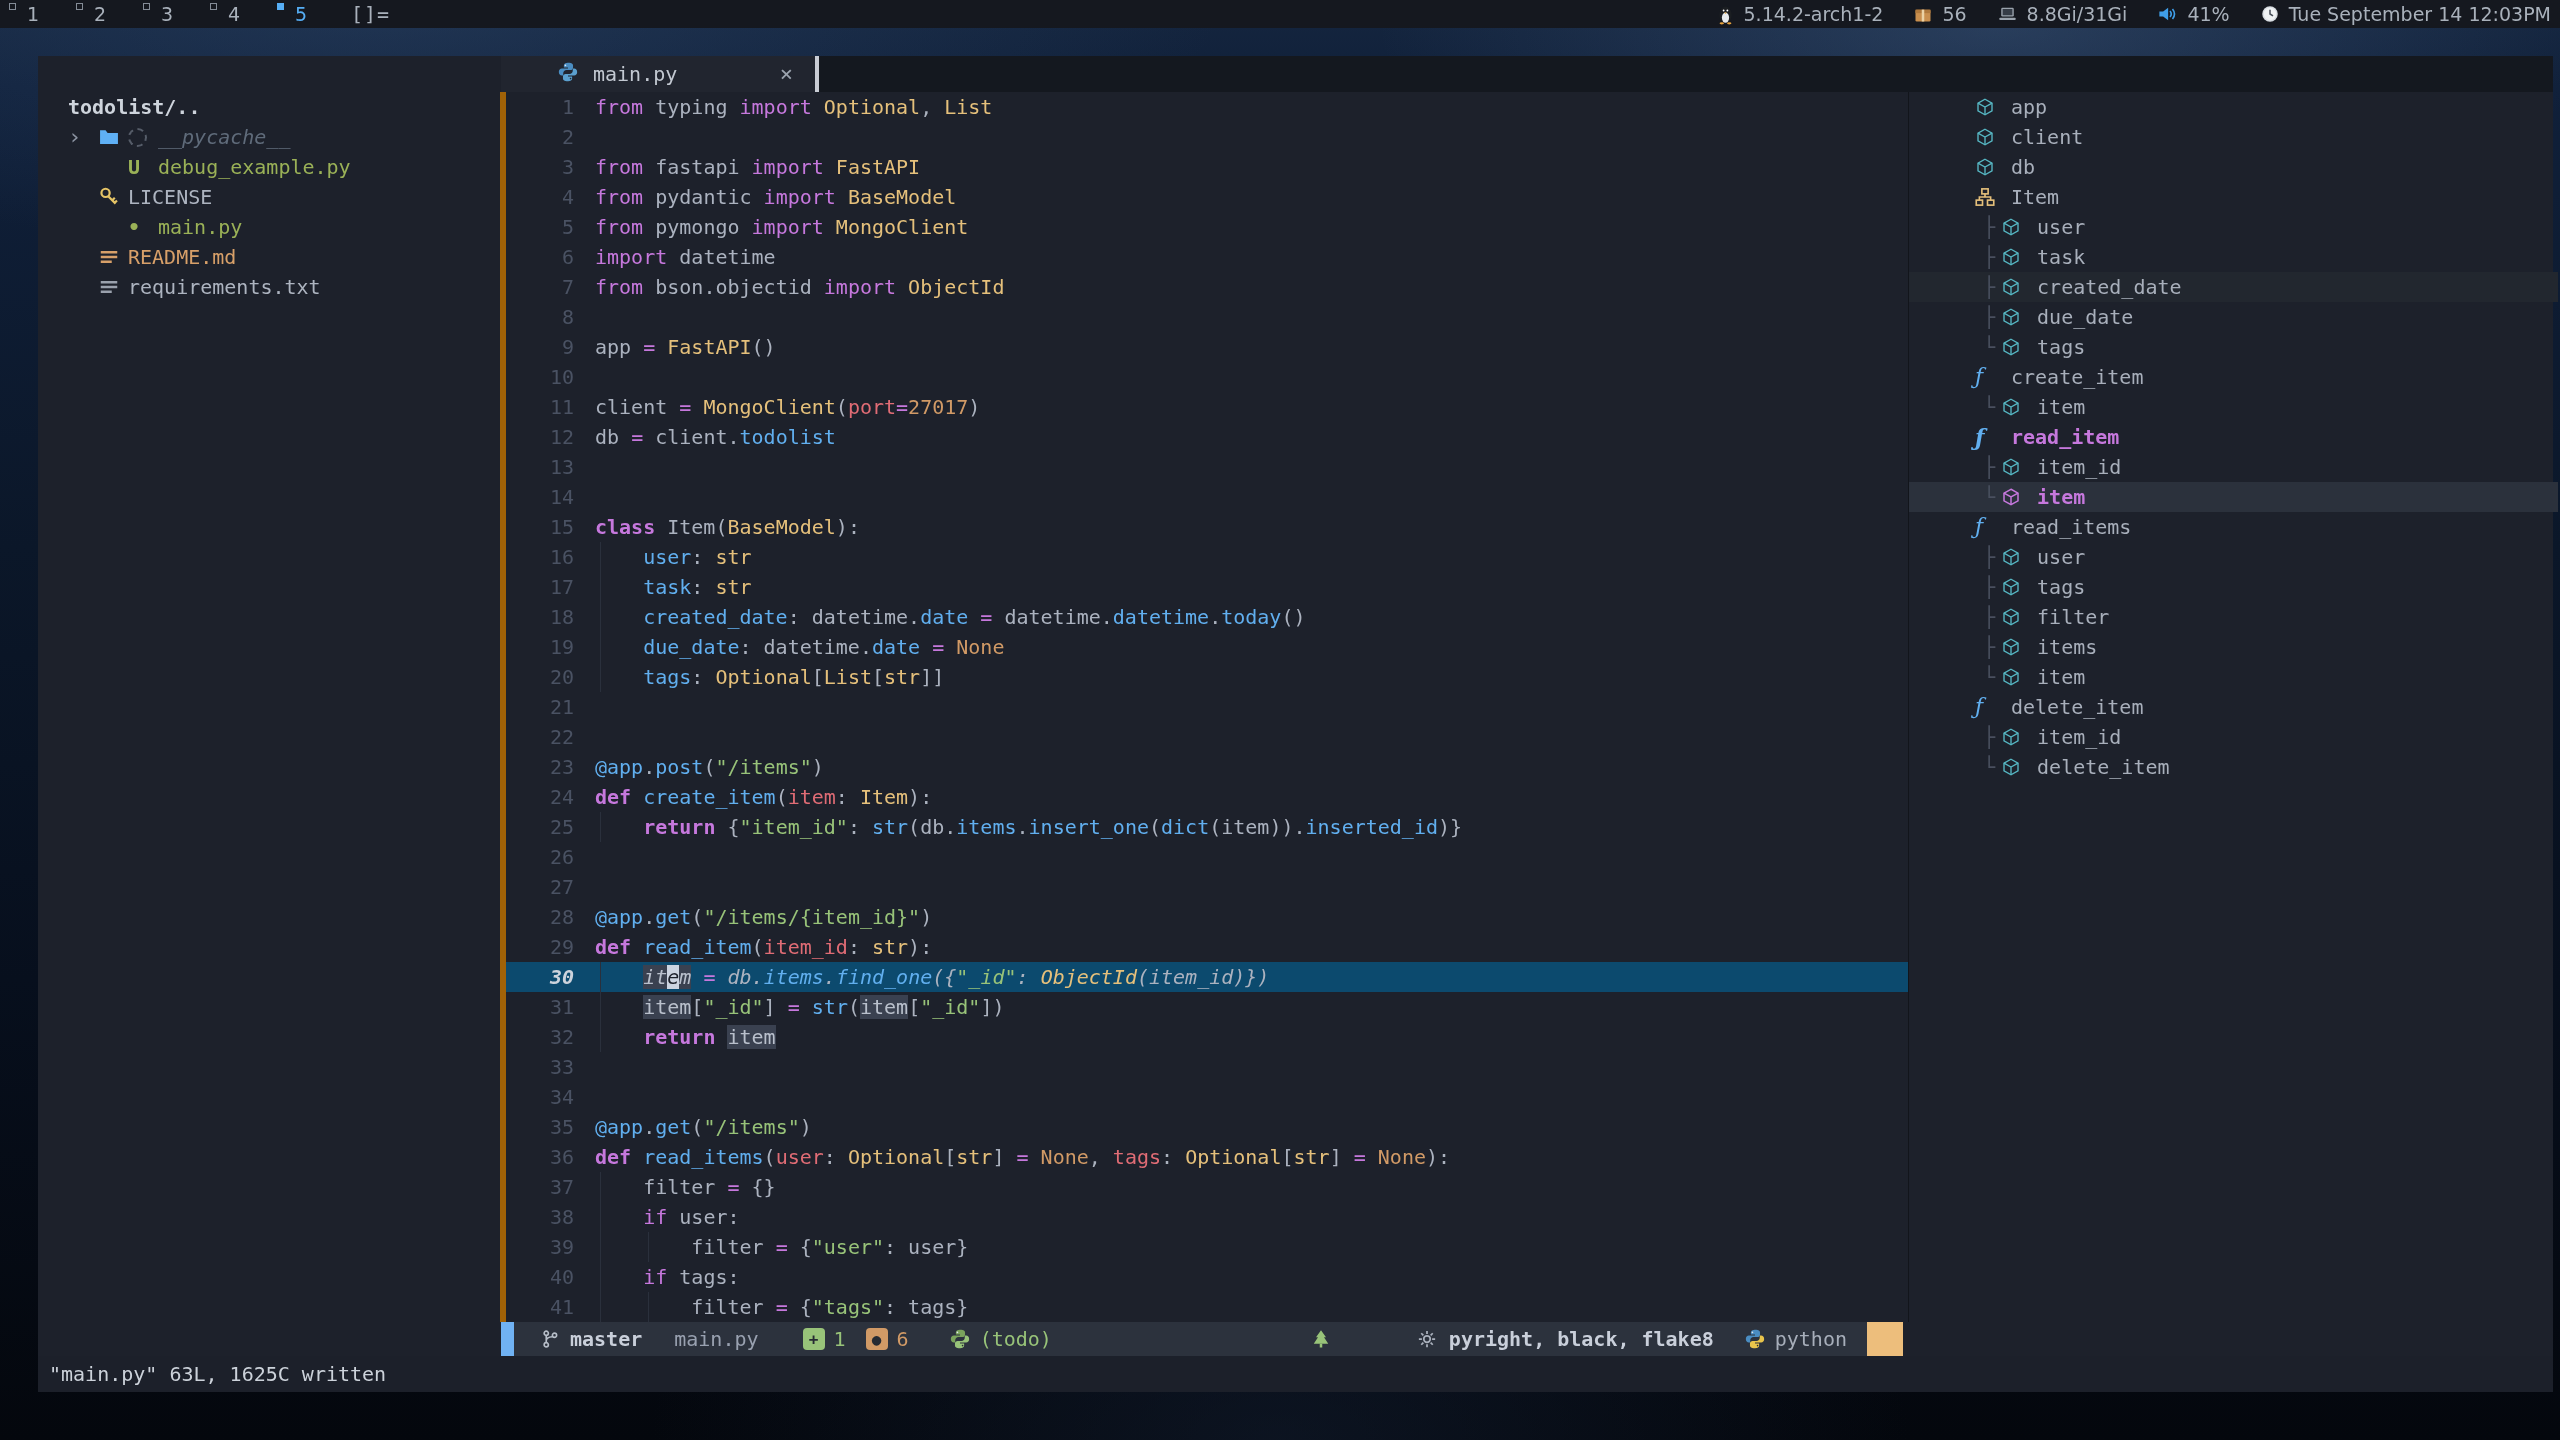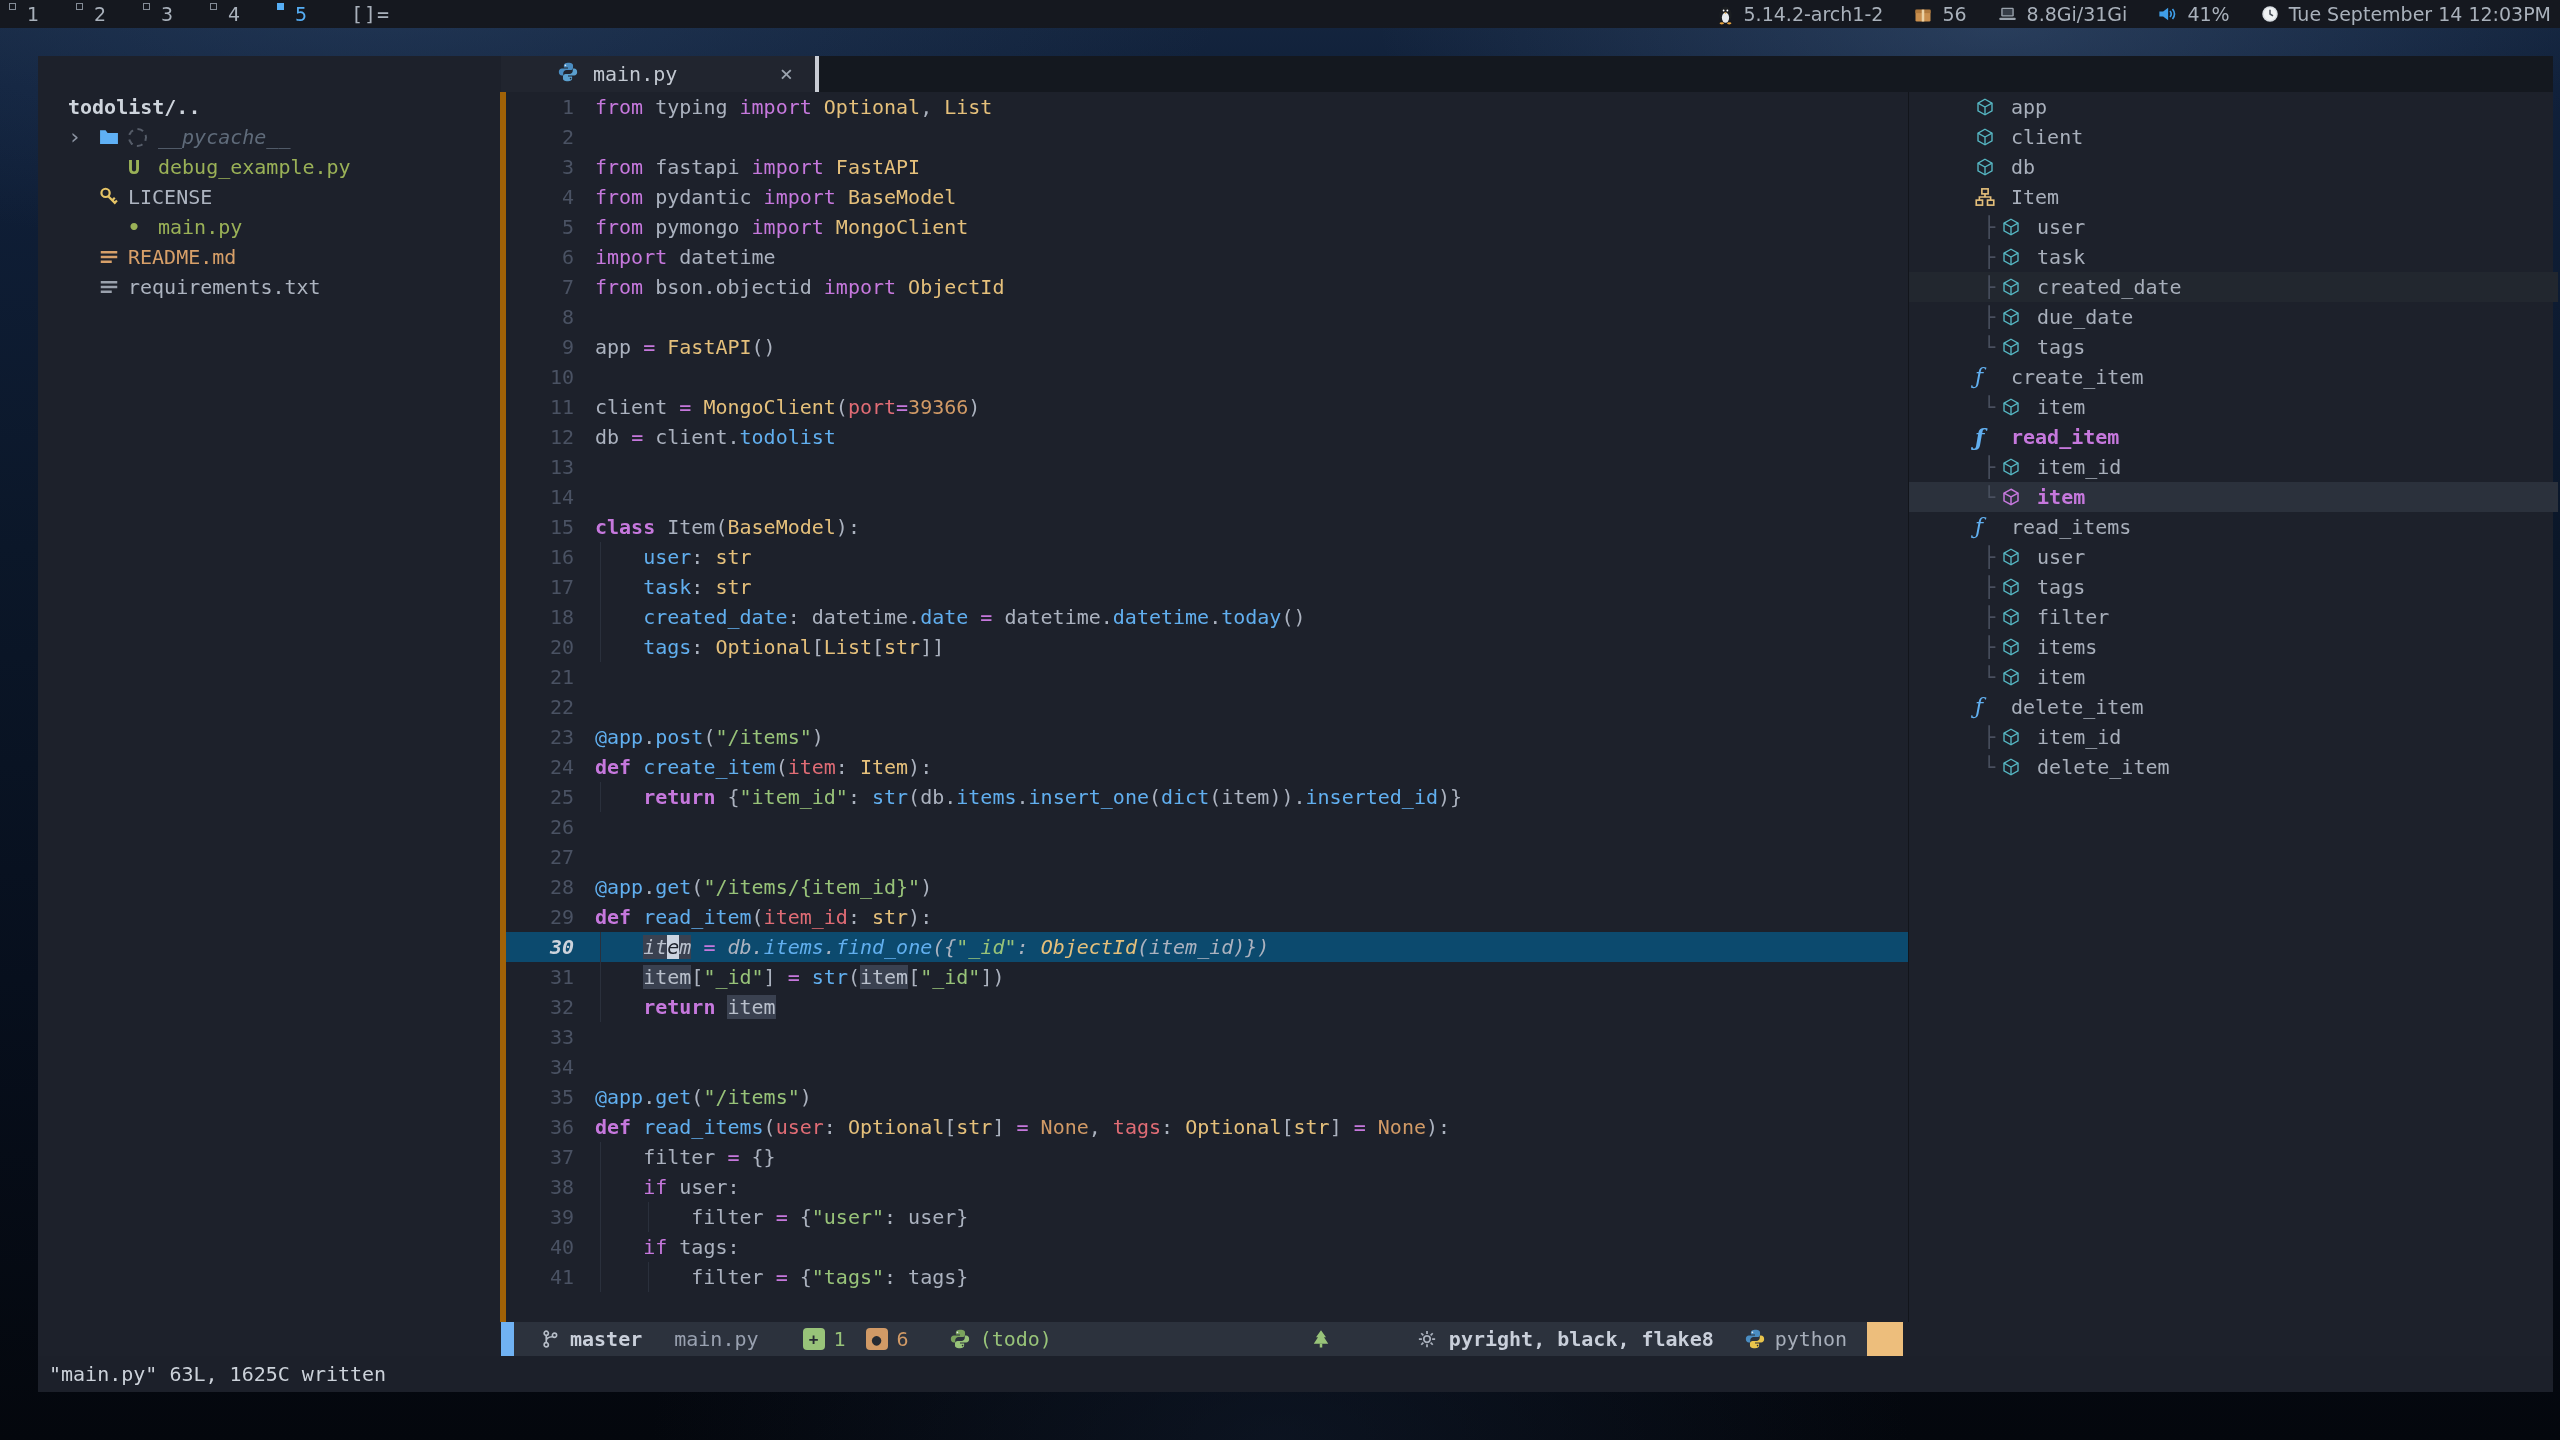--- a/index.html
+++ b/index.html
@@ -256,21 +256,21 @@
         <div class="eline">
           <span class="gut">9</span>
           <span class="code"><span class="seg tx">app </span><span class="seg kw">= </span><span class="seg ty">FastAPI</span><span class="seg tx">()</span></span>
         </div>
         <div class="eline">
           <span class="gut">10</span>
           <span class="code"></span>
         </div>
         <div class="eline">
           <span class="gut">11</span>
-          <span class="code"><span class="seg tx">client </span><span class="seg kw">= </span><span class="seg ty">MongoClient</span><span class="seg tx">(</span><span class="seg pa">port</span><span class="seg kw">=</span><span class="seg nu">39366</span><span class="seg tx">)</span></span>
+          <span class="code"><span class="seg tx">client </span><span class="seg kw">= </span><span class="seg ty">MongoClient</span><span class="seg tx">(</span><span class="seg pa">port</span><span class="seg kw">=</span><span class="seg nu">27017</span><span class="seg tx">)</span></span>
         </div>
         <div class="eline">
           <span class="gut">12</span>
           <span class="code"><span class="seg tx">db </span><span class="seg kw">= </span><span class="seg tx">client.</span><span class="seg fn">todolist</span></span>
         </div>
         <div class="eline">
           <span class="gut">13</span>
           <span class="code"></span>
         </div>
         <div class="eline">
@@ -288,20 +288,25 @@
         </div>
         <div class="eline">
           <span class="gut">17</span>
           <div class="guide" style="left: 94px;"></div>
           <span class="code"><span class="seg tx">    </span><span class="seg fn">task</span><span class="seg tx">: </span><span class="seg ty">str</span></span>
         </div>
         <div class="eline">
           <span class="gut">18</span>
           <div class="guide" style="left: 94px;"></div>
           <span class="code"><span class="seg tx">    </span><span class="seg fn">created_date</span><span class="seg tx">: datetime.</span><span class="seg fn">date</span><span class="seg tx"> </span><span class="seg kw">= </span><span class="seg tx">datetime.</span><span class="seg fn">datetime</span><span class="seg tx">.</span><span class="seg fn">today</span><span class="seg tx">()</span></span>
+        </div>
+        <div class="eline">
+          <span class="gut">19</span>
+          <div class="guide" style="left: 94px;"></div>
+          <span class="code"><span class="seg tx">    </span><span class="seg fn">due_date</span><span class="seg tx">: datetime.</span><span class="seg fn">date</span><span class="seg tx"> </span><span class="seg kw">= </span><span class="seg nu">None</span></span>
         </div>
         <div class="eline">
           <span class="gut">20</span>
           <div class="guide" style="left: 94px;"></div>
           <span class="code"><span class="seg tx">    </span><span class="seg fn">tags</span><span class="seg tx">: </span><span class="seg ty">Optional</span><span class="seg tx">[</span><span class="seg ty">List</span><span class="seg tx">[</span><span class="seg ty">str</span><span class="seg tx">]]</span></span>
         </div>
         <div class="eline">
           <span class="gut">21</span>
           <span class="code"></span>
         </div>

